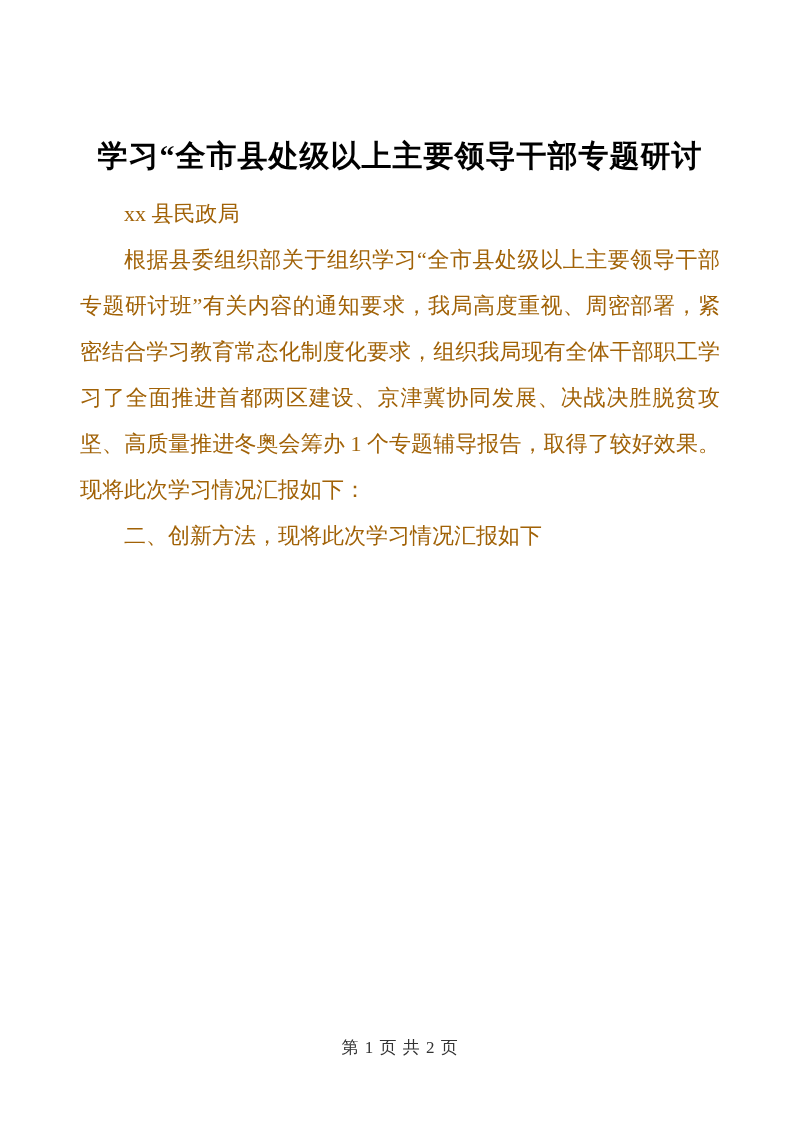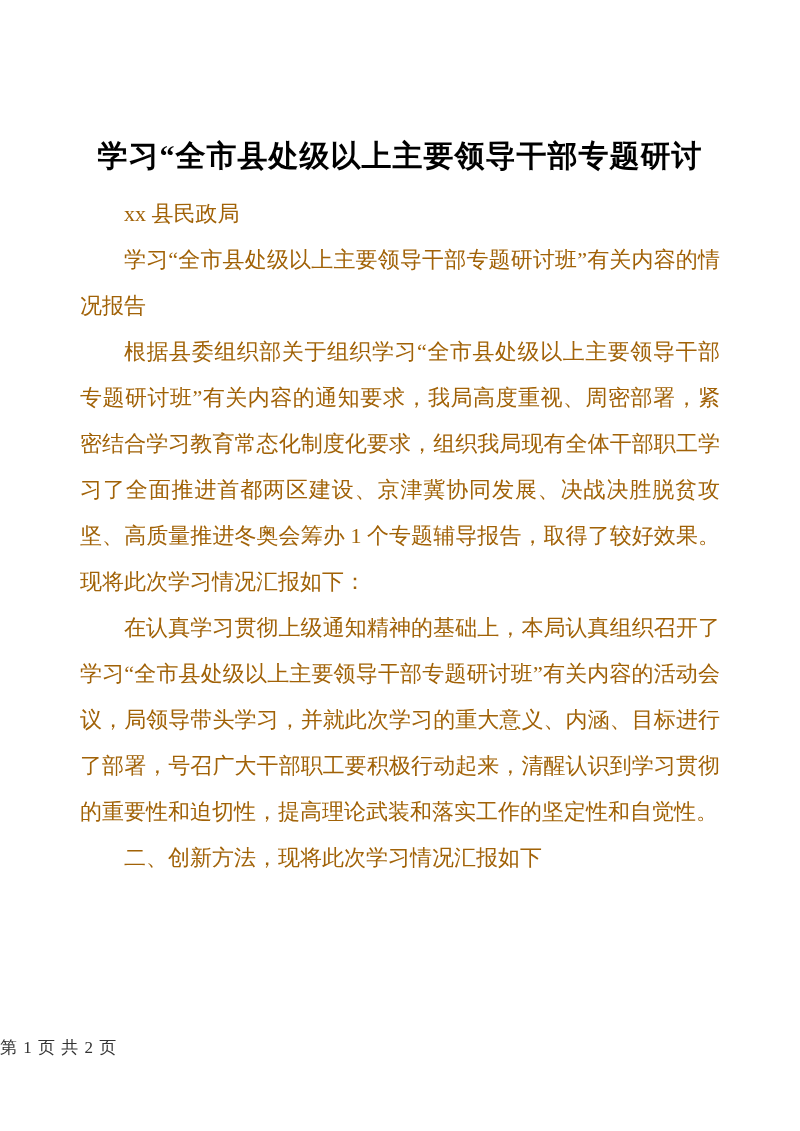--- a/index.html
+++ b/index.html
@@ -34,35 +34,34 @@
     line-height: 46px;
     text-indent: 2em;
     text-align: justify;
     color: #a16207;
   }
   .page-footer {
     position: absolute;
     left: 0;
     right: 0;
     top: 1036px;
+    text-align: center;
     font-size: 17px;
     color: #333333;
     letter-spacing: 1px;
   }
 </style>
 </head>
 <body>
 
 <div class="page">
   <div class="content">
     <h1 class="doc-title">
       <span class="title-line">学习“全市县处级以上主要领导干部专题研讨</span>
     </h1>
     <div class="body-text">
       <p>xx 县民政局</p>
-      <p>学习“全市县处级以上主要领导干部专题研讨班”有关内容的情况报告</p>
       <p>根据县委组织部关于组织学习“全市县处级以上主要领导干部专题研讨班”有关内容的通知要求，我局高度重视、周密部署，紧密结合学习教育常态化制度化要求，组织我局现有全体干部职工学习了全面推进首都两区建设、京津冀协同发展、决战决胜脱贫攻坚、高质量推进冬奥会筹办 1 个专题辅导报告，取得了较好效果。现将此次学习情况汇报如下：</p>
-      <p>在认真学习贯彻上级通知精神的基础上，本局认真组织召开了学习“全市县处级以上主要领导干部专题研讨班”有关内容的活动会议，局领导带头学习，并就此次学习的重大意义、内涵、目标进行了部署，号召广大干部职工要积极行动起来，清醒认识到学习贯彻的重要性和迫切性，提高理论武装和落实工作的坚定性和自觉性。</p>
       <p>二、创新方法，现将此次学习情况汇报如下</p>
     </div>
   </div>
   <div class="page-footer">第 1 页 共 2 页</div>
 </div>
 
 </body></html>

